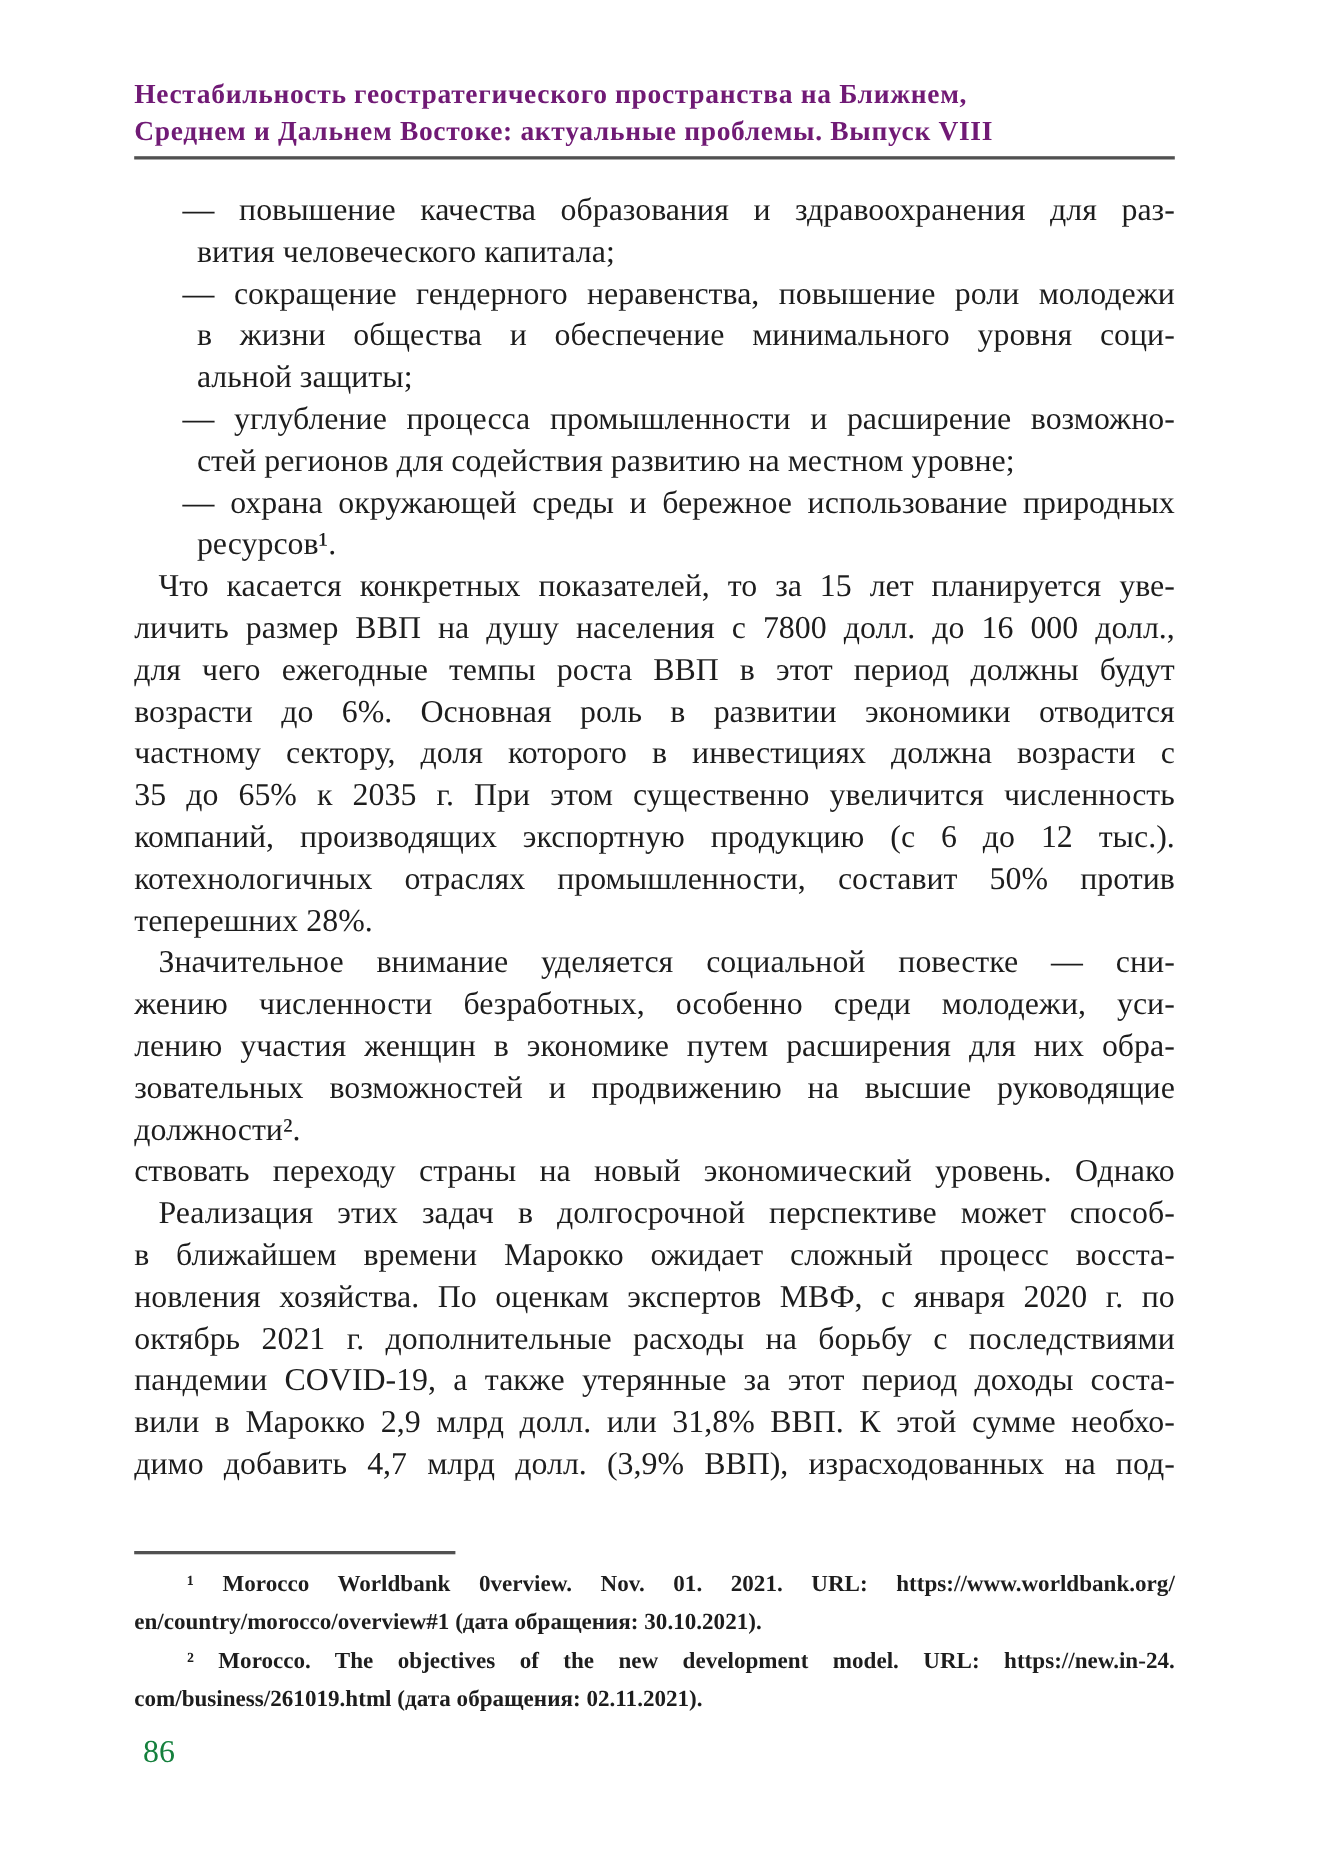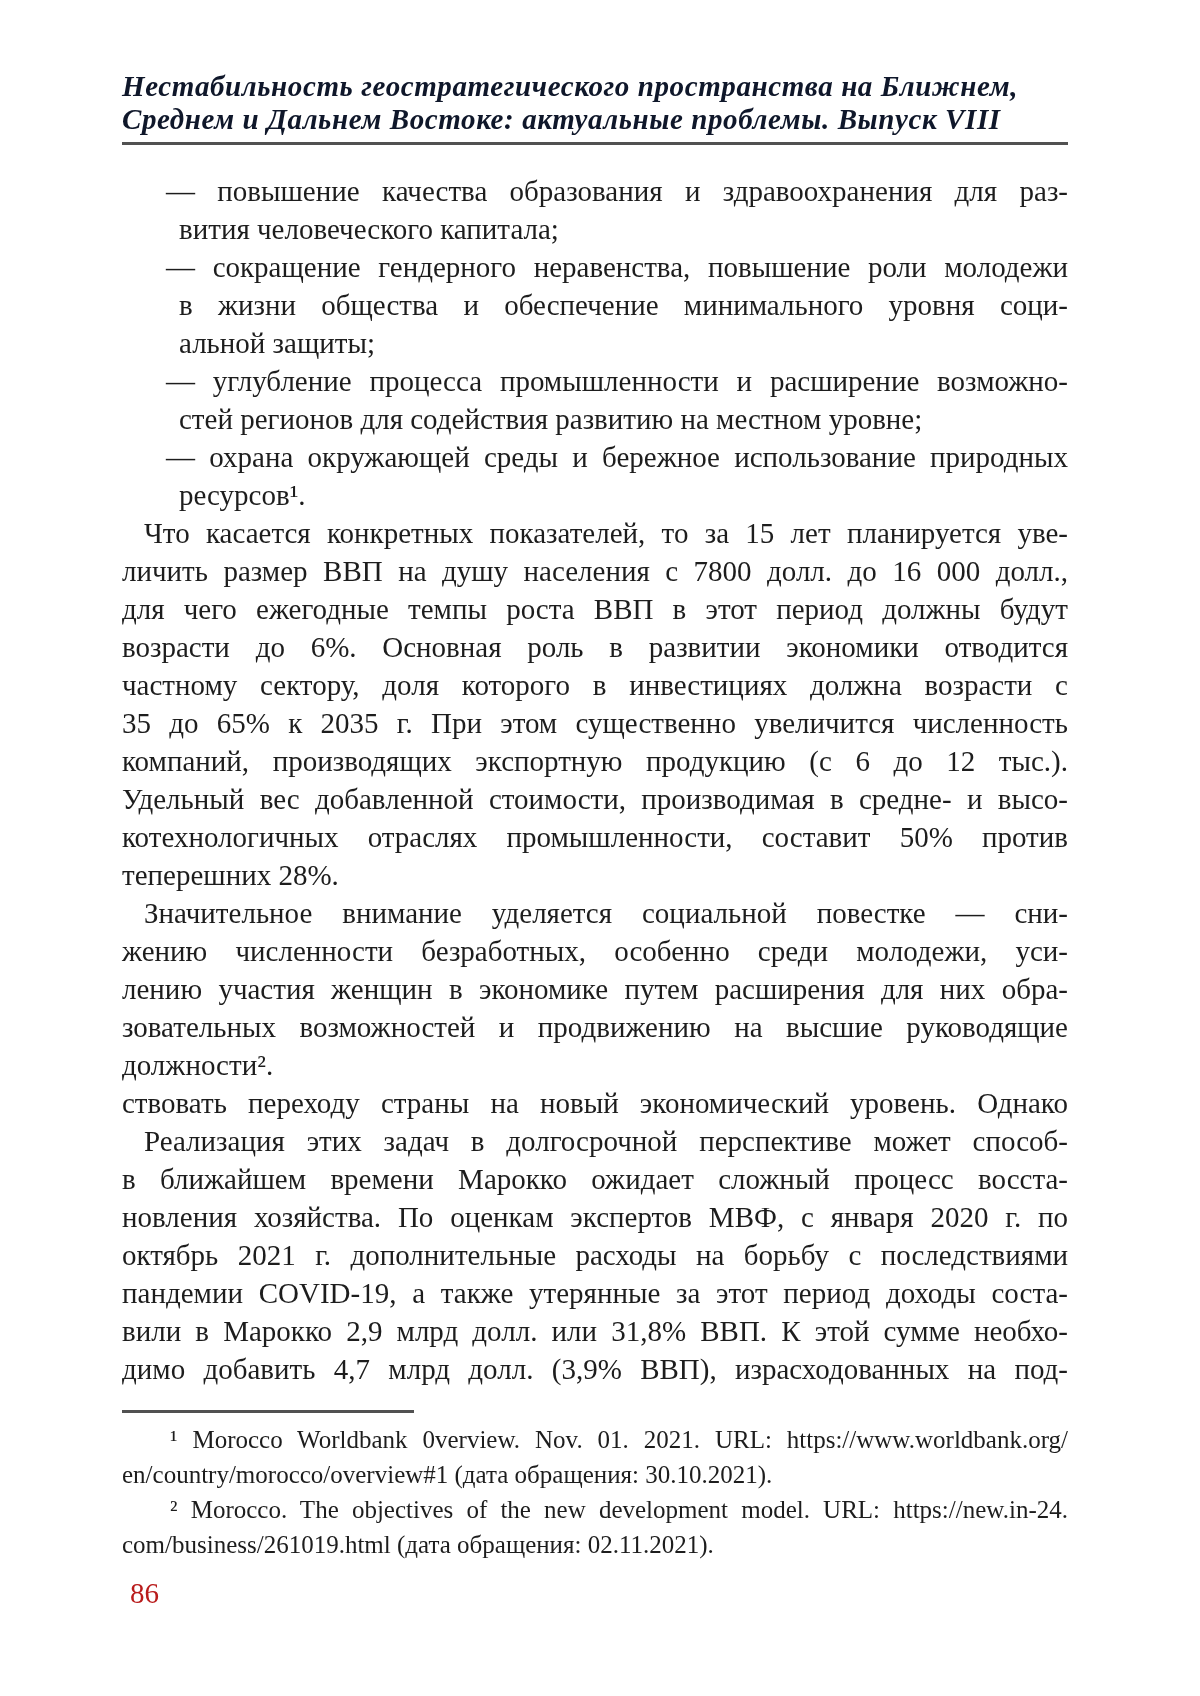--- a/index.html
+++ b/index.html
@@ -13,26 +13,25 @@
     color: #1d1d1d;
   }
   
   .header {
     position: absolute;
     left: 122px;
     top: 70px;
     width: 946px;
   }
   .hline {
-    font-style: italic;
     font-weight: 700;
-    font-size: 29px;
+    font-size: 25px;
     line-height: 33px;
     letter-spacing: 0.6px;
-    color: #0f172a;
+    color: #701a75;
   }
   .header-rule {
     margin-top: 6px;
     height: 0;
     border-top: 3px solid #515151;
     width: 100%;
   }
   
   .body-text {
     position: absolute;
@@ -49,43 +48,44 @@
   .line.end { text-align-last: left; }
   .line.b1 { padding-left: 44px; }   
   .line.bw { padding-left: 57px; }   
   .line.pf { padding-left: 22px; }   
   
   .footnotes {
     position: absolute;
     left: 122px;
     top: 1410px;
     width: 946px;
-    font-size: 25px;
+    font-size: 21px;
     line-height: 35px;
+    font-weight: bold;
   }
   .fn-rule {
     width: 292px;
     height: 0;
     border-top: 3px solid #515151;
     margin-bottom: 9px;
   }
   .fn-line {
     text-align: justify;
     text-align-last: justify;
   }
   .fn-line.end { text-align-last: left; }
   .fn-line.fnf { padding-left: 48px; }
   
   .page-number {
     position: absolute;
     left: 130px;
     top: 1576px;
     font-size: 29px;
     line-height: 34px;
-    color: #b91c1c;
+    color: #15803d;
   }
 </style>
 </head>
 <body>
 
 <div class="page">
 
   <div class="header">
     <div class="hline">Нестабильность геостратегического пространства на Ближнем,</div>
     <div class="hline">Среднем и Дальнем Востоке: актуальные проблемы. Выпуск VIII</div>
@@ -107,21 +107,20 @@
     <div class="line b1">— охрана окружающей среды и бережное использование природных</div>
     <div class="line bw end">ресурсов¹.</div>
 
     <div class="line pf">Что касается конкретных показателей, то за 15 лет планируется уве-</div>
     <div class="line">личить размер ВВП на душу населения с 7800 долл. до 16 000 долл.,</div>
     <div class="line">для чего ежегодные темпы роста ВВП в этот период должны будут</div>
     <div class="line">возрасти до 6%. Основная роль в развитии экономики отводится</div>
     <div class="line">частному сектору, доля которого в инвестициях должна возрасти с</div>
     <div class="line">35 до 65% к 2035 г. При этом существенно увеличится численность</div>
     <div class="line">компаний, производящих экспортную продукцию (с 6 до 12 тыс.).</div>
-    <div class="line">Удельный вес добавленной стоимости, производимая в средне- и высо-</div>
     <div class="line">котехнологичных отраслях промышленности, составит 50% против</div>
     <div class="line end">теперешних 28%.</div>
 
     <div class="line pf">Значительное внимание уделяется социальной повестке — сни-</div>
     <div class="line">жению численности безработных, особенно среди молодежи, уси-</div>
     <div class="line">лению участия женщин в экономике путем расширения для них обра-</div>
     <div class="line">зовательных возможностей и продвижению на высшие руководящие</div>
     <div class="line end">должности².</div>
 
     <div class="line">ствовать переходу страны на новый экономический уровень. Однако</div>

